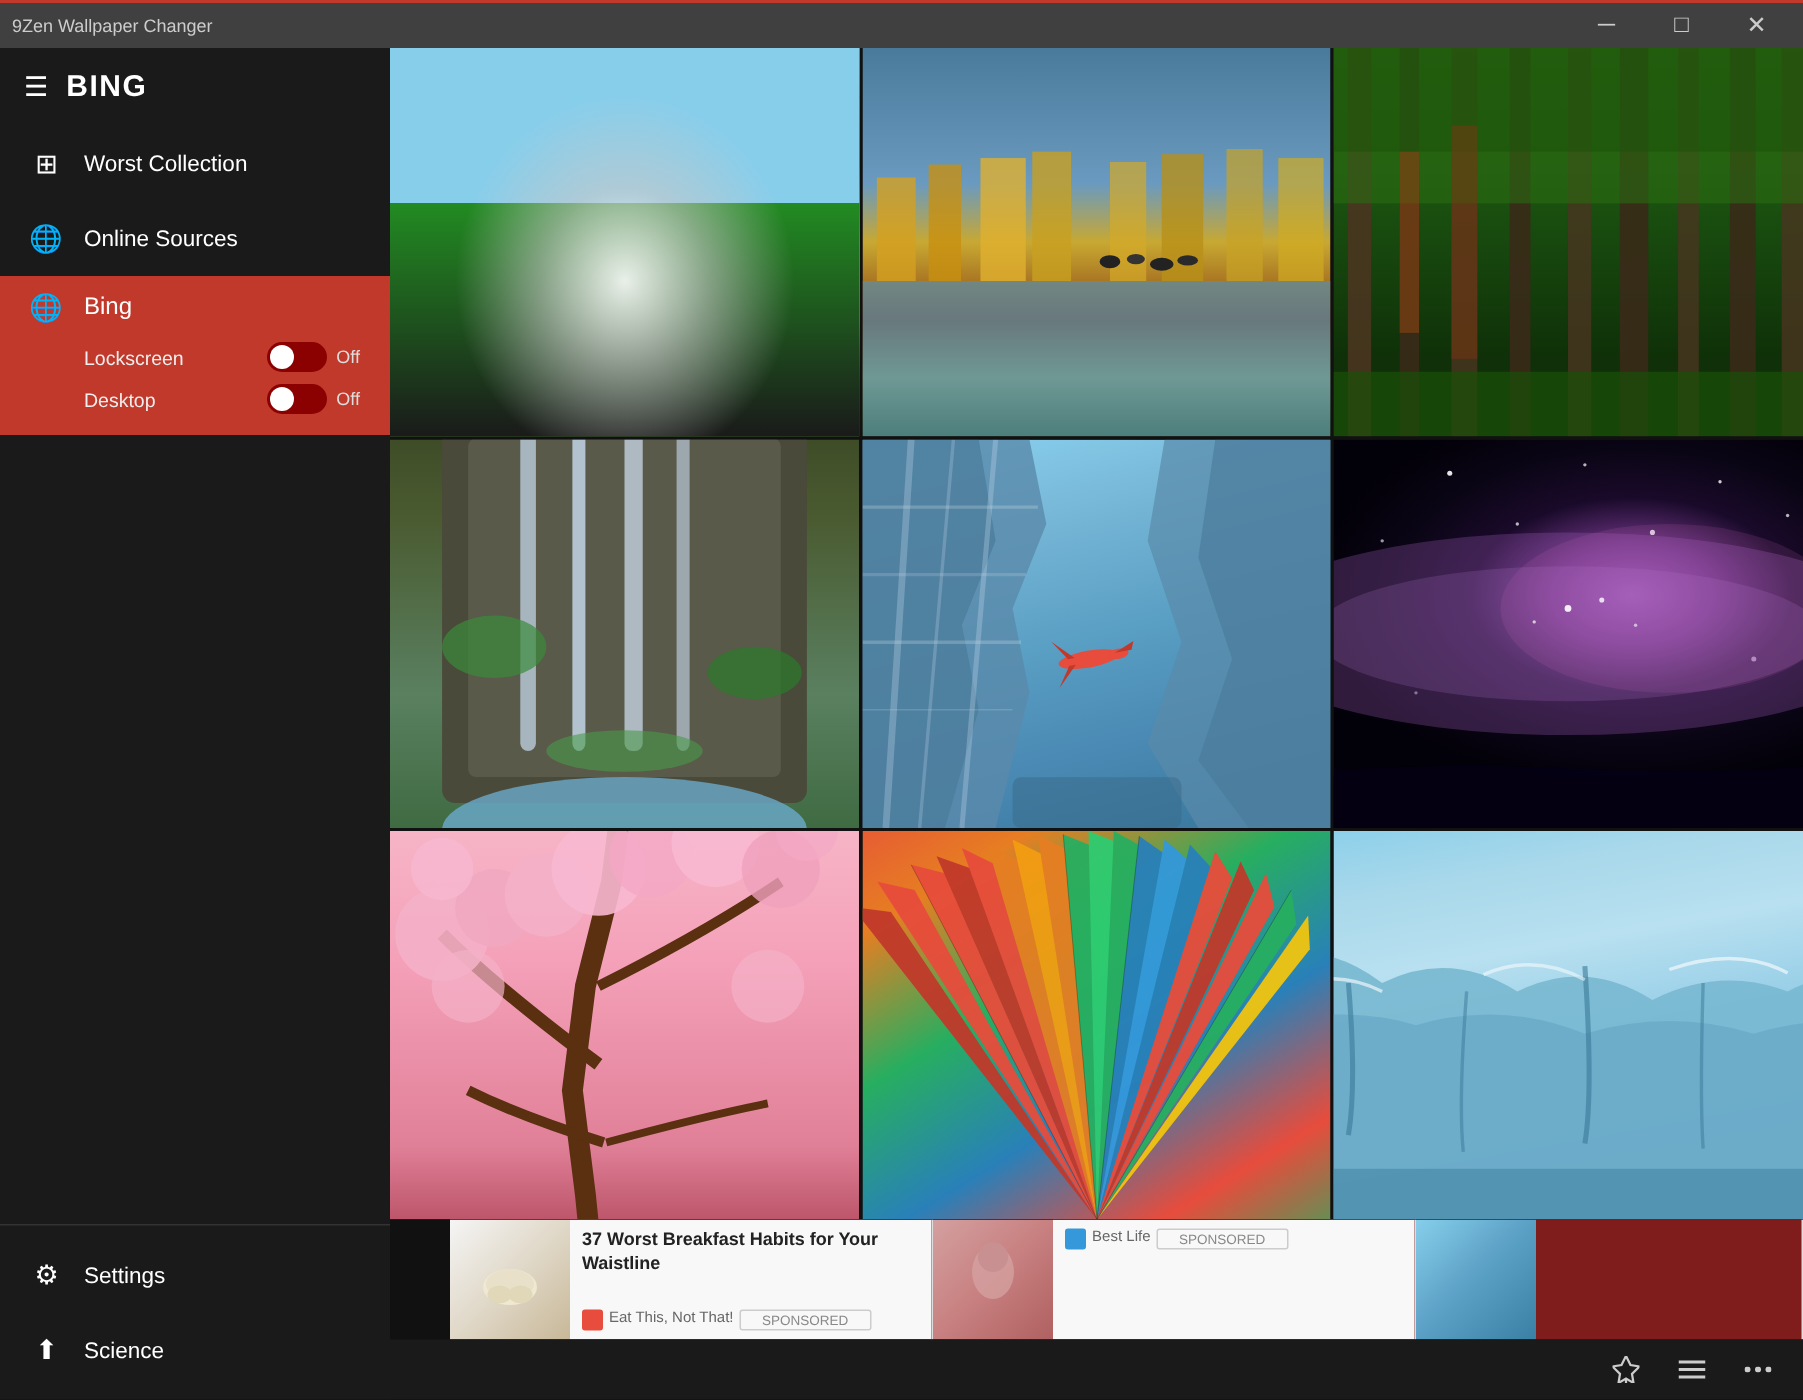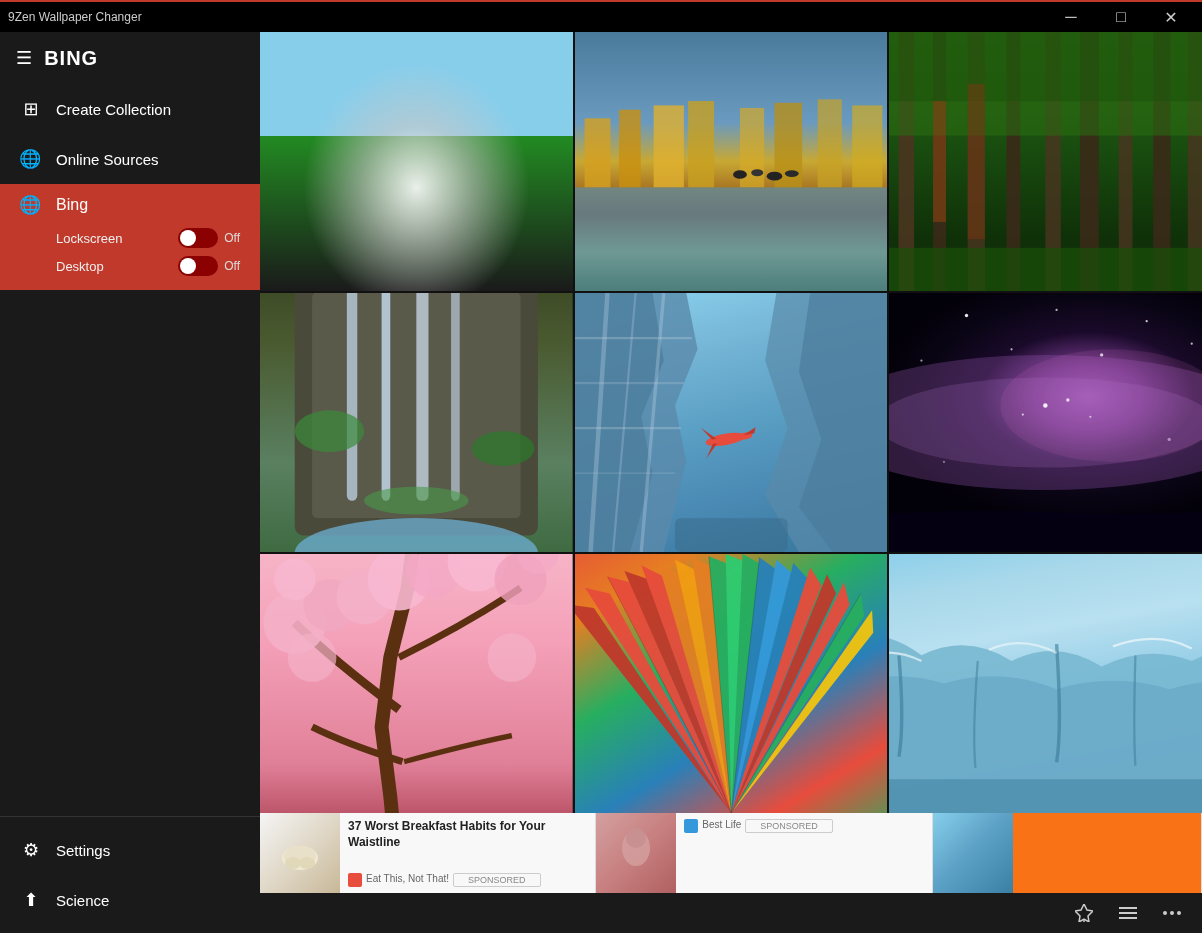--- a/index.html
+++ b/index.html
@@ -10,21 +10,21 @@
       font-family: 'Segoe UI', sans-serif;
       color: #fff;
       overflow: hidden;
       display: flex;
       flex-direction: column;
     }
 
     
     .titlebar {
       height: 32px;
-      background: #000000;
+      background: #404040;
       display: flex;
       align-items: center;
       justify-content: space-between;
       padding: 0 8px;
       flex-shrink: 0;
       border-top: 2px solid #c0392b;
     }
     .titlebar-left {
       display: flex;
       align-items: center;
@@ -214,24 +214,25 @@
       position: absolute;
       inset: 0;
       background: 
         radial-gradient(ellipse 60% 80% at 50% 60%, rgba(255,255,255,0.9) 0%, rgba(200,200,200,0.6) 30%, transparent 60%),
         linear-gradient(180deg, #87CEEB 0%, #87CEEB 40%, #228B22 40%, #1a1a1a 100%);
     }
 
     
     .ad-bar {
       height: 80px;
-      background: #f97316;
+      background: #7f1d1d;
       display: flex;
       overflow: hidden;
       flex-shrink: 0;
+      margin-left: 40px;
     }
 
     .ad-item {
       flex: 1;
       display: flex;
       align-items: stretch;
       border-right: 1px solid #ddd;
       overflow: hidden;
     }
     .ad-img {
@@ -339,21 +340,21 @@
 
     <div class="sidebar-header">
       <span class="hamburger-icon">☰</span>
       <span class="app-title">BING</span>
     </div>
 
     <div class="sidebar-nav">
 
       <div class="nav-item">
         <span class="nav-icon">⊞</span>
-        <span>Create Collection</span>
+        <span>Worst Collection</span>
       </div>
 
       <div class="nav-item online-sources-section">
         <span class="nav-icon">🌐</span>
         <span>Online Sources</span>
       </div>
 
       <div class="bing-item">
         <div class="bing-header">
           <span class="bing-icon">🌐</span>

